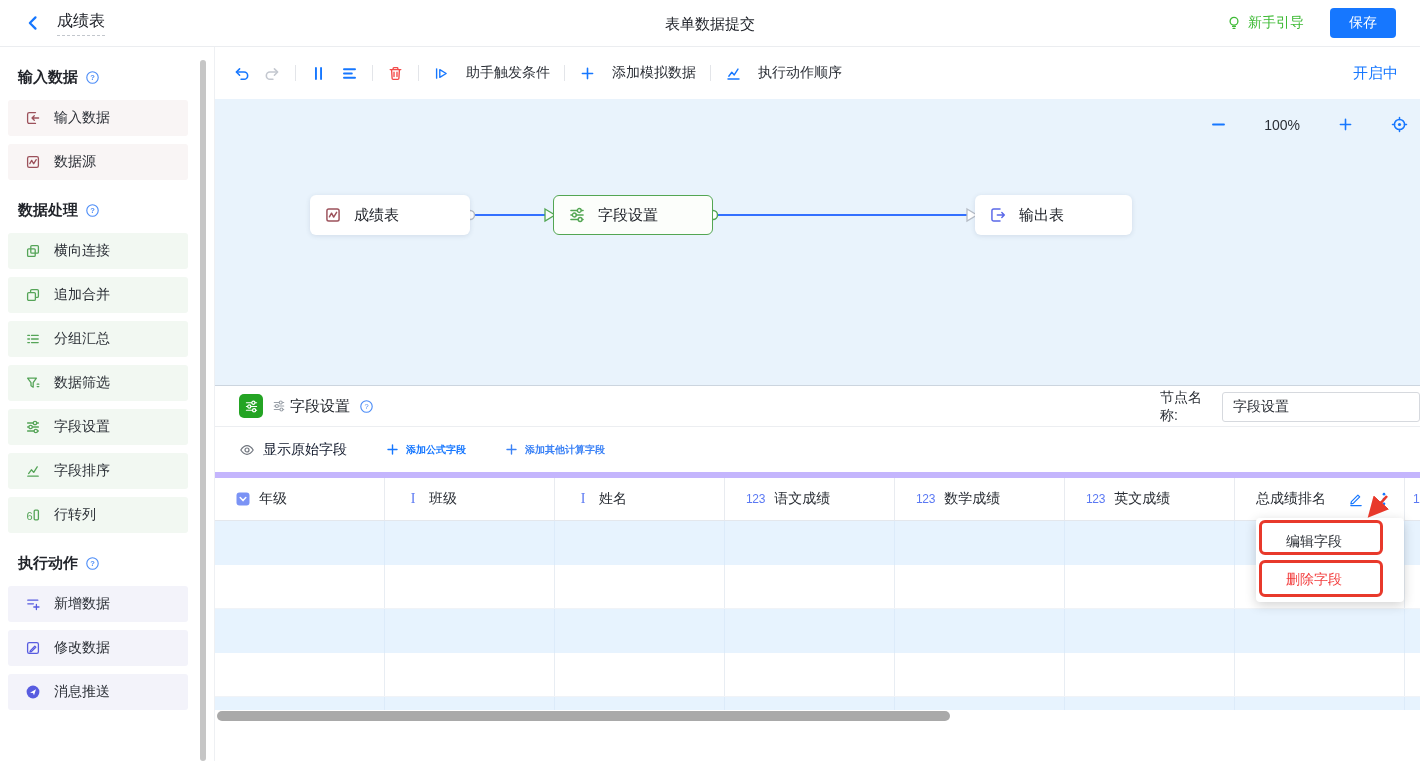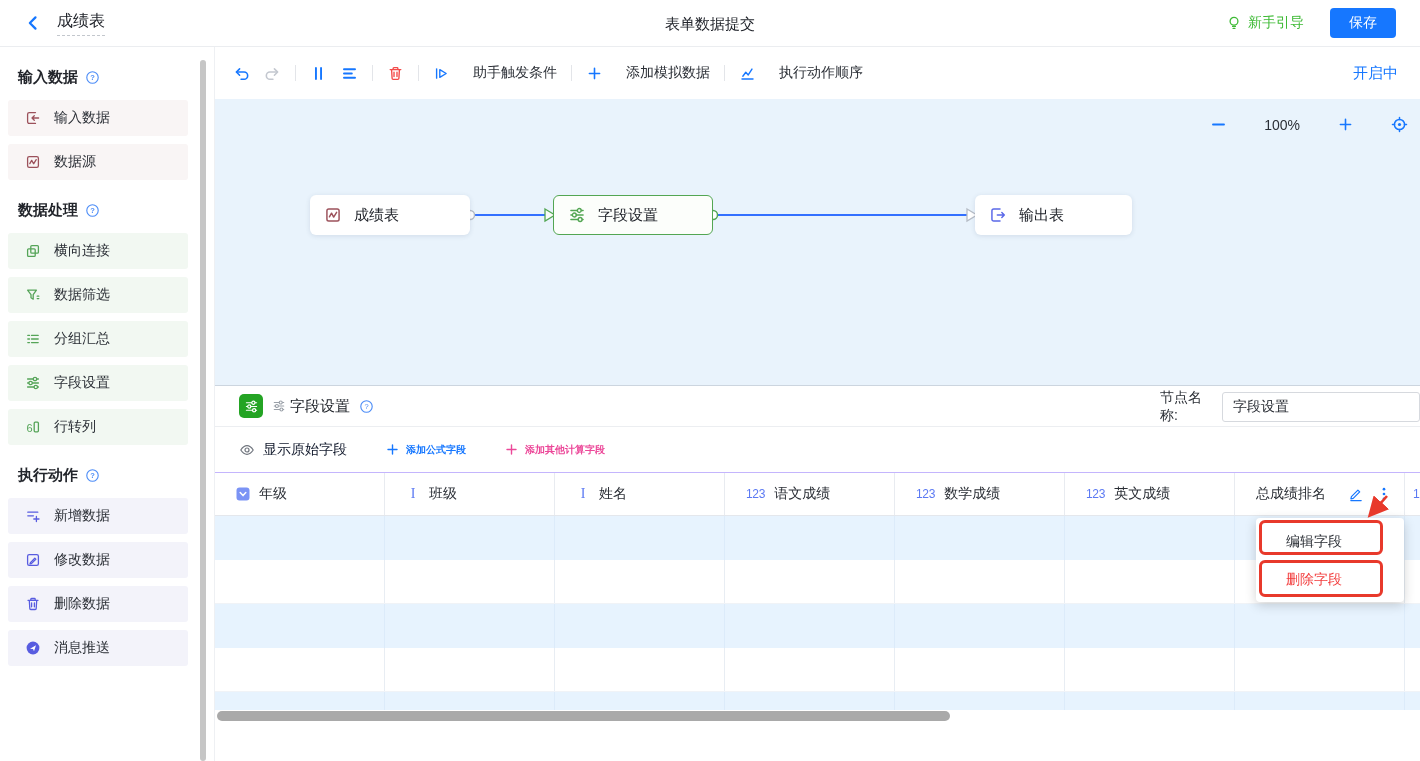--- a/index.html
+++ b/index.html
@@ -33,21 +33,21 @@
   .theme-red   { background:#f9f5f5; } .theme-red .icn   { color:#9c515b; }
   .theme-green { background:#f2f8f2; } .theme-green .icn { color:#55a458; }
   .theme-purple{ background:#f3f3fa; } .theme-purple .icn{ color:#585ce0; }
   .v-thumb { position:absolute; left:200px; top:60px; width:6px; height:701px; background:#c6c6c6; border-radius:3px; z-index:11; }
   .main-divider { position:absolute; left:214px; top:47px; width:1px; height:714px; background:#eef0f3; }
 
   
   .mtoolbar { position:absolute; left:215px; top:47px; width:1205px; height:52px; background:#fff;
               display:flex; align-items:center; padding:0 22px 0 18px; gap:14px; }
   .mtoolbar .sep { width:1px; height:16px; background:#e3e5e9; }
-  .tool { display:flex; align-items:center; gap:23px; font-size:14px; color:#2b2f36; cursor:pointer; }
+  .tool { display:flex; align-items:center; gap:16px; font-size:14px; color:#2b2f36; cursor:pointer; }
   .tool .icn { font-size:17px; }
   .c-blue { color:#1677ff; } .c-gray { color:#c3c7cf; } .c-red { color:#f34a49; }
   .status { margin-left:auto; color:#1677ff; font-size:15px; cursor:pointer; }
 
   
   .canvas { position:absolute; left:215px; top:99px; width:1205px; height:286px; background:#e9f3fc; }
   .zoomctl { position:absolute; right:12px; top:17px; display:flex; align-items:center; gap:37px; }
   .zoomctl .icn { font-size:17px; color:#1677ff; cursor:pointer; }
   .zoom-level { font-size:14px; color:#2b2f36; }
   .connectors { position:absolute; left:0; top:0; }
@@ -73,24 +73,24 @@
   .nodename label { font-size:14px; color:#2b2f36; }
   .nodename input { width:198px; height:30px; border:1px solid #d6d9de; border-radius:3px; padding:0 10px;
                     font-size:14px; color:#2b2f36; font-family:inherit; outline:none; }
 
   .panel-toolbar { position:absolute; left:215px; top:427px; width:1205px; height:45px; background:#fff;
                    display:flex; align-items:center; padding:0 24px; gap:38px; }
   .show-orig { display:flex; align-items:center; gap:8px; font-size:14px; color:#0f172a; cursor:pointer; }
   .show-orig .icn { color:#70757e; font-size:16px; }
   .linklike { display:flex; align-items:center; gap:6px; font-size:10px; font-weight:700; color:#1677ff; cursor:pointer; }
   .linklike .icn { font-size:15px; }
-  .linklike.disabled { color:#ec4899; cursor:default; }
+  .linklike.disabled { color:#3b82f6; cursor:default; }
 
   
-  .table { position:absolute; left:215px; top:472px; width:1205px; height:238px; overflow:hidden; border-top:1px solid #c4b5fd; background:#fff; }
+  .table { position:absolute; left:215px; top:472px; width:1205px; height:238px; overflow:hidden; border-top:6px solid #c4b5fd; background:#fff; }
   .thead { display:flex; height:43px; border-bottom:1px solid #e4e7ec; background:#fff; width:1360px; }
   .th { position:relative; width:170px; flex:none; display:flex; align-items:center; gap:9px; padding-left:21px;
         border-right:1px solid #e8ebf0; font-size:14px; color:#2b2f36; cursor:pointer; }
   .th.partial { padding-left:8px; }
   .t-ic { font-family:"Liberation Serif","DejaVu Serif",serif; font-size:14px; color:#5b79f3; width:14px; text-align:center; }
   .n-ic { font-size:12px; font-weight:400; color:#5b79f3; letter-spacing:-0.3px; }
   .tsel { font-size:14px; }
   .hdr-acts { position:absolute; right:12px; top:0; height:100%; display:flex; align-items:center; gap:12px; color:#1677ff; }
   .hdr-acts .icn { font-size:16px; cursor:pointer; }
   .tbody { width:1360px; }
@@ -179,44 +179,62 @@
           <svg viewBox="0 0 16 16" fill="none" stroke="currentColor" stroke-width="1.3" stroke-linecap="round" stroke-linejoin="round">
             <rect x="2.6" y="5.8" width="7.6" height="7.6" rx="1"></rect>
             <rect x="5.8" y="2.6" width="7.6" height="7.6" rx="1"></rect>
           </svg>
         </span>
         <span class="lbl">横向连接</span>
       </div>
       <div class="sb-item theme-green">
         <span class="icn">
           <svg viewBox="0 0 16 16" fill="none" stroke="currentColor" stroke-width="1.3" stroke-linecap="round" stroke-linejoin="round">
+            <path d="M5.6 4.4V3.8a1.2 1.2 0 0 1 1.2-1.2h5.4a1.2 1.2 0 0 1 1.2 1.2v5.4a1.2 1.2 0 0 1-1.2 1.2h-.6"></path>
+            <rect x="2.6" y="5.6" width="7.8" height="7.8" rx="1.2"></rect>
+          </svg>
+        </span>
+        <span class="lbl">追加合并</span>
+      </div>
+      <div class="sb-item theme-green">
+        <span class="icn">
+          <svg viewBox="0 0 16 16" fill="none" stroke="currentColor" stroke-width="1.3" stroke-linecap="round" stroke-linejoin="round">
+            <path d="M2.8 4.4h1.7 M6.5 4.4h6.7 M2.8 8h1.7 M6.5 8h6.7 M2.8 11.6h1.7 M6.5 11.6h6.7"></path>
+          </svg>
+        </span>
+        <span class="lbl">分组汇总</span>
+      </div>
+      <div class="sb-item theme-green">
+        <span class="icn">
+          <svg viewBox="0 0 16 16" fill="none" stroke="currentColor" stroke-width="1.3" stroke-linecap="round" stroke-linejoin="round">
             <path d="M2.6 3.2h8.8L8.2 7.6v4.6l-2.2-1.4V7.6L2.6 3.2z"></path>
             <path d="M12.2 9.2h1.6 M12.2 11.6h1.6"></path>
           </svg>
         </span>
         <span class="lbl">数据筛选</span>
-      </div>
-      <div class="sb-item theme-green">
-        <span class="icn">
-          <svg viewBox="0 0 16 16" fill="none" stroke="currentColor" stroke-width="1.3" stroke-linecap="round" stroke-linejoin="round">
-            <path d="M2.8 4.4h1.7 M6.5 4.4h6.7 M2.8 8h1.7 M6.5 8h6.7 M2.8 11.6h1.7 M6.5 11.6h6.7"></path>
-          </svg>
-        </span>
-        <span class="lbl">分组汇总</span>
       </div>
       <div class="sb-item theme-green">
         <span class="icn">
           <svg viewBox="0 0 16 16" fill="none" stroke="currentColor" stroke-width="1.3" stroke-linecap="round" stroke-linejoin="round">
             <path d="M2.6 4h10.8 M2.6 8h10.8 M2.6 12h10.8"></path>
             <circle class="knob" cx="10" cy="4" r="1.7"></circle>
             <circle class="knob" cx="5.6" cy="8" r="1.7"></circle>
             <circle class="knob" cx="10.8" cy="12" r="1.7"></circle>
           </svg>
         </span>
         <span class="lbl">字段设置</span>
+      </div>
+      <div class="sb-item theme-green">
+        <span class="icn">
+          <svg viewBox="0 0 16 16" fill="none" stroke="currentColor" stroke-width="1.3" stroke-linecap="round" stroke-linejoin="round">
+            <path d="M2.8 13.2h10.4"></path>
+            <path d="M3.6 10.6 6.4 6.8l2.3 2.6 3.5-5.6"></path>
+          </svg>
+        </span>
+        <span class="lbl">字段排序</span>
       </div>
       <div class="sb-item theme-green">
         <span class="icn">
           <svg viewBox="0 0 16 16" fill="none" stroke="currentColor" stroke-width="1.3" stroke-linecap="round" stroke-linejoin="round">
             <text x="1.4" y="12.6" font-size="11" style="font-family:'Liberation Sans','DejaVu Sans',sans-serif" fill="currentColor" stroke="none">6</text>
             <rect x="9.2" y="3.2" width="4.2" height="9.6" rx="1"></rect>
           </svg>
         </span>
         <span class="lbl">行转列</span>
       </div>
@@ -239,28 +257,20 @@
         <span class="lbl">新增数据</span>
       </div>
       <div class="sb-item theme-purple">
         <span class="icn">
           <svg viewBox="0 0 16 16" fill="none" stroke="currentColor" stroke-width="1.3" stroke-linecap="round" stroke-linejoin="round">
             <rect x="2.6" y="2.6" width="10.8" height="10.8" rx="1.6"></rect>
             <path d="M5.4 10.6 9.8 6.2l1 1-4.4 4.4-1.4.4.4-1.4z"></path>
           </svg>
         </span>
         <span class="lbl">修改数据</span>
-      </div>
-      <div class="sb-item theme-purple">
-        <span class="icn">
-          <svg viewBox="0 0 16 16" fill="none" stroke="currentColor" stroke-width="1.3" stroke-linecap="round" stroke-linejoin="round">
-            <path d="M3 4.3h10 M5.8 4.3V3.2c0-.4.3-.7.7-.7h3c.4 0 .7.3.7.7v1.1 M4.3 4.3l.5 8.2c0 .6.5 1 1 1h4.4c.5 0 1-.4 1-1l.5-8.2 M6.6 6.8v4 M9.4 6.8v4"></path>
-          </svg>
-        </span>
-        <span class="lbl">删除数据</span>
       </div>
       <div class="sb-item theme-purple">
         <span class="icn">
           <svg viewBox="0 0 16 16" fill="none" stroke="currentColor" stroke-width="1.3" stroke-linecap="round" stroke-linejoin="round">
             <circle cx="8" cy="8" r="6.4" fill="currentColor" stroke="none"></circle>
             <path d="M5 8.7 11 5.3l-2 6-1-2.2L5 8.7z" fill="#fff" stroke="none"></path>
           </svg>
         </span>
         <span class="lbl">消息推送</span>
       </div>

